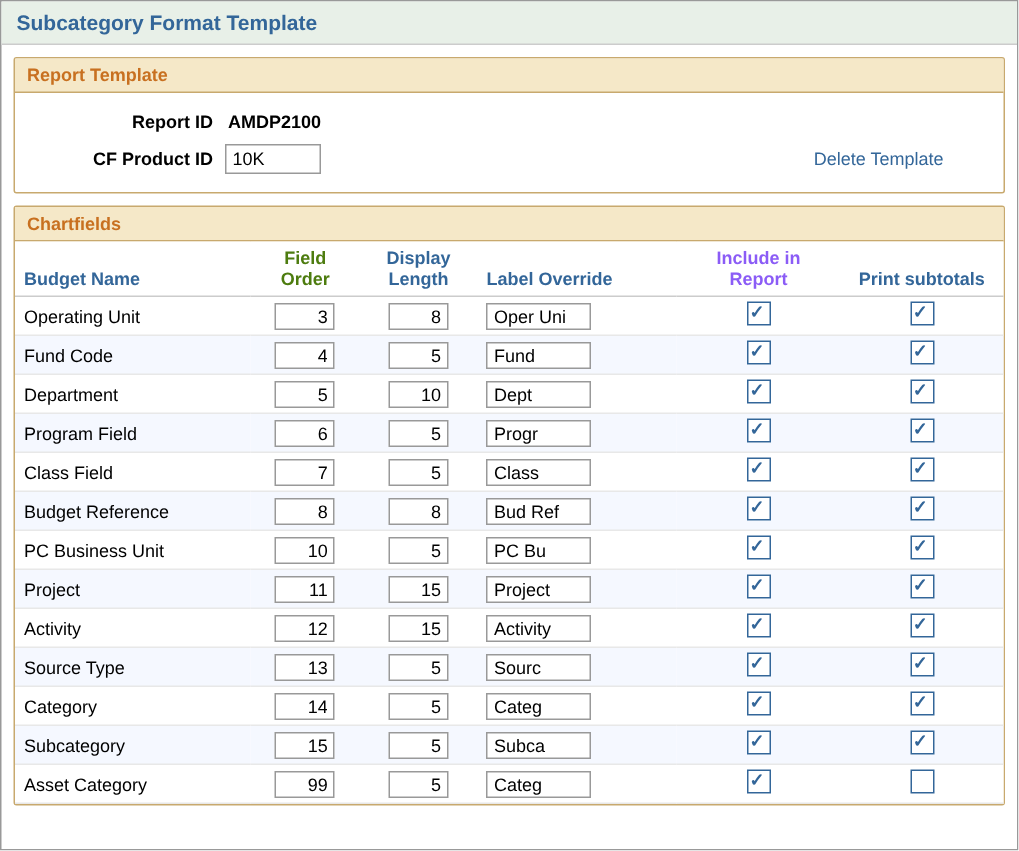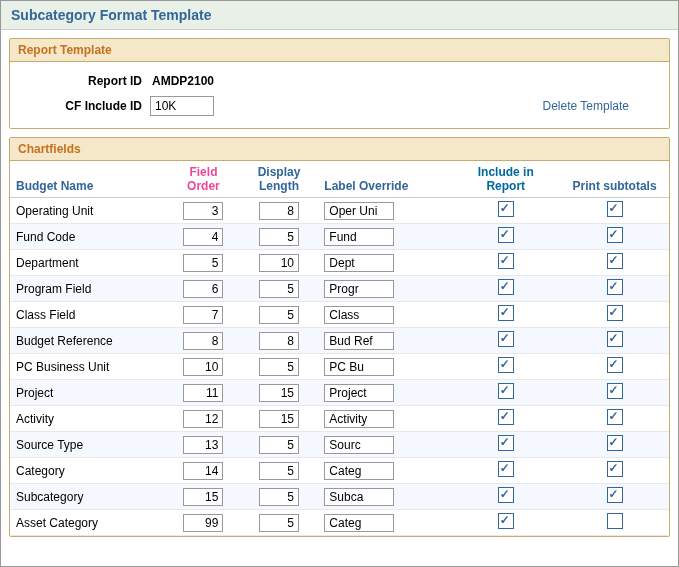--- a/index.html
+++ b/index.html
@@ -162,38 +162,38 @@
 
   <div class="section">
     <div class="section-header">Report Template</div>
     <div class="form-area">
       <div class="top-form-row">
         <div class="form-label">Report ID</div>
         <div class="form-value">AMDP2100</div>
         <div style="flex:1"></div>
       </div>
       <div class="top-form-row">
-        <div class="form-label">CF Include ID</div>
+        <div class="form-label">CF Product ID</div>
         <input class="form-input" type="text" value="10K" style="">
         <div style="flex:1"></div>
         <a class="delete-link">Delete Template</a>
       </div>
     </div>
   </div>
 
   <div class="table-section">
     <div class="table-section-header">Chartfields</div>
     <table>
       <thead>
         <tr>
           <th style="width:130px;color:#336699;">Budget Name</th>
-          <th style="width:60px;color:#ec4899;text-align:center;">Field Order</th>
+          <th style="width:60px;color:#4d7c0f;text-align:center;">Field Order</th>
           <th style="width:65px;color:#336699;text-align:center;">Display Length</th>
           <th style="width:110px;color:#336699;">Label Override</th>
-          <th style="width:90px;color:#0369a1;text-align:center;">Include in Report</th>
+          <th style="width:90px;color:#8b5cf6;text-align:center;">Include in Report</th>
           <th style="width:90px;color:#336699;text-align:center;">Print subtotals</th>
         </tr>
       </thead>
       <tbody id="chartfields-tbody">
       <tr>
             <td>Operating Unit</td>
             <td style="text-align: center;"><input type="text" class="td-input input-narrow" value="3" style=""></td>
             <td style="text-align: center;"><input type="text" class="td-input input-medium" value="8" style=""></td>
             <td><input type="text" class="td-input-text" value="Oper Uni" style=""></td>
             <td class="checkbox-cell"><div class="checkbox-icon checked"></div></td>

